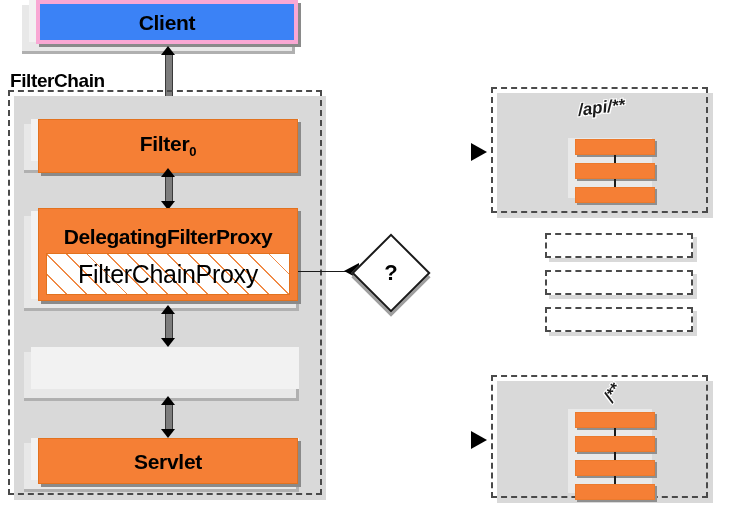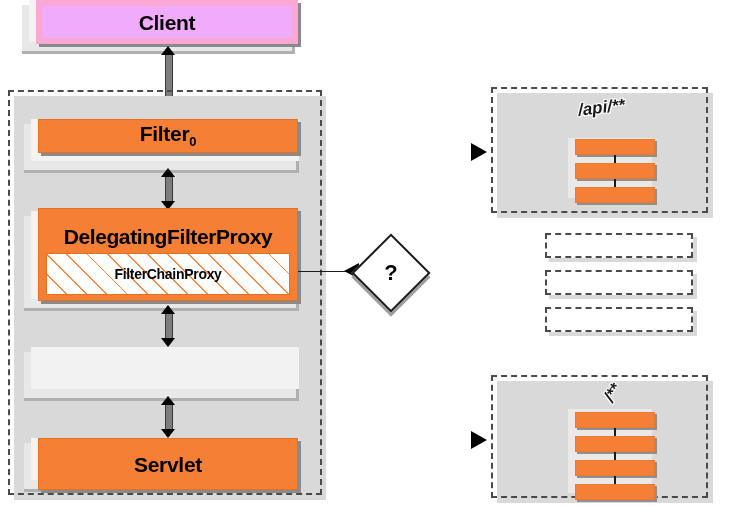--- a/index.html
+++ b/index.html
@@ -42,22 +42,22 @@
     color: #000000;
     text-align: center;
     line-height: 1;
   }
   .node-orange {
     background: #f57f35;
     border: 1px solid #e2721f;
     box-shadow: 3px 3px 0 0 #8a8a8a;
   }
   .node-purple {
-    background: #f0abfc;
-    border: 6px solid #f9a8d4;
+    background: #3b82f6;
+    border: 4px solid #f9a8d4;
     box-shadow: 3px 3px 0 0 #8a8a8a;
     align-items: center;
   }
   .node-label {
     font-size: 21px;
     font-weight: bold;
     letter-spacing: -0.3px;
   }
   .node-label .sub {
     font-size: 13px;
@@ -96,22 +96,22 @@
       repeating-linear-gradient(
         45deg,
         #ffffff 0px, #ffffff 13px,
         #f08a46 13px, #f08a46 14.3px
       );
     display: flex;
     align-items: center;
     justify-content: center;
   }
   .fcp-inner span {
-    font-size: 14px;
-    font-weight: bold;
+    font-size: 25px;
+    font-weight: normal;
     color: #000;
     letter-spacing: -0.3px;
   }
 
   
   .group {
     position: absolute;
     box-sizing: border-box;
     border: 2px dashed #4a4a4a;
     background: transparent;
@@ -264,24 +264,27 @@
   </div>
 
   <div class="varrow" style="left:161px; top:46px; height:76px;">
     <div class="shaft"></div>
     <div class="head-up"></div>
     <div class="head-dn"></div>
   </div>
 
   <div class="group-shadow" style="left:14px; top:96px; width:312px; height:404px;"></div>
   <div class="group" style="left:8px; top:90px; width:314px; height:405px;"></div>
+  <div class="group-title" style="left:10px; top:70px;">
+    <span>FilterChain</span>
+  </div>
 
   <div class="plate" style="left:24px; top:124px; width:272px; height:46px;"></div>
   <div class="plate2" style="left:31px; top:119px; width:268px; height:42px;"></div>
-  <div class="node node-orange" style="left:38px; top:119px; width:260px; height:34px;text-align:right;">
+  <div class="node node-orange" style="left:38px; top:119px; width:260px; height:54px;text-align:right;">
     <span class="node-label">
       <span>Filter</span><span class="sub">0</span>
     </span>
   </div>
 
   <div class="varrow" style="left:161px; top:168px; height:42px;">
     <div class="shaft"></div>
     <div class="head-up"></div>
     <div class="head-dn"></div>
   </div>
@@ -305,21 +308,21 @@
   <div class="plate2" style="left:31px; top:347px; width:268px; height:42px;"></div>
 
   <div class="varrow" style="left:161px; top:396px; height:42px;">
     <div class="shaft"></div>
     <div class="head-up"></div>
     <div class="head-dn"></div>
   </div>
 
   <div class="plate" style="left:24px; top:443px; width:272px; height:46px;"></div>
   <div class="plate2" style="left:31px; top:438px; width:268px; height:42px;"></div>
-  <div class="node node-orange" style="left:38px; top:438px; width:260px; height:52px;">
+  <div class="node node-orange" style="left:38px; top:438px; width:260px; height:46px;">
     <span class="node-label">Servlet</span>
   </div>
 
   <div class="hline" style="left:298px; top:271px; width:50px;"></div>
   <div class="open-arrow-left" style="left:344px; top:263px;"></div>
   <div class="diamond" style="left:363px; top:245px;"></div>
   <div class="diamond-label" style="left:363px; top:245px; width:56px; height:56px;">?</div>
 
   <div class="group-shadow" style="left:497px; top:93px; width:216px; height:125px;"></div>
   <div class="group" style="left:491px; top:87px; width:217px; height:126px;"></div>

